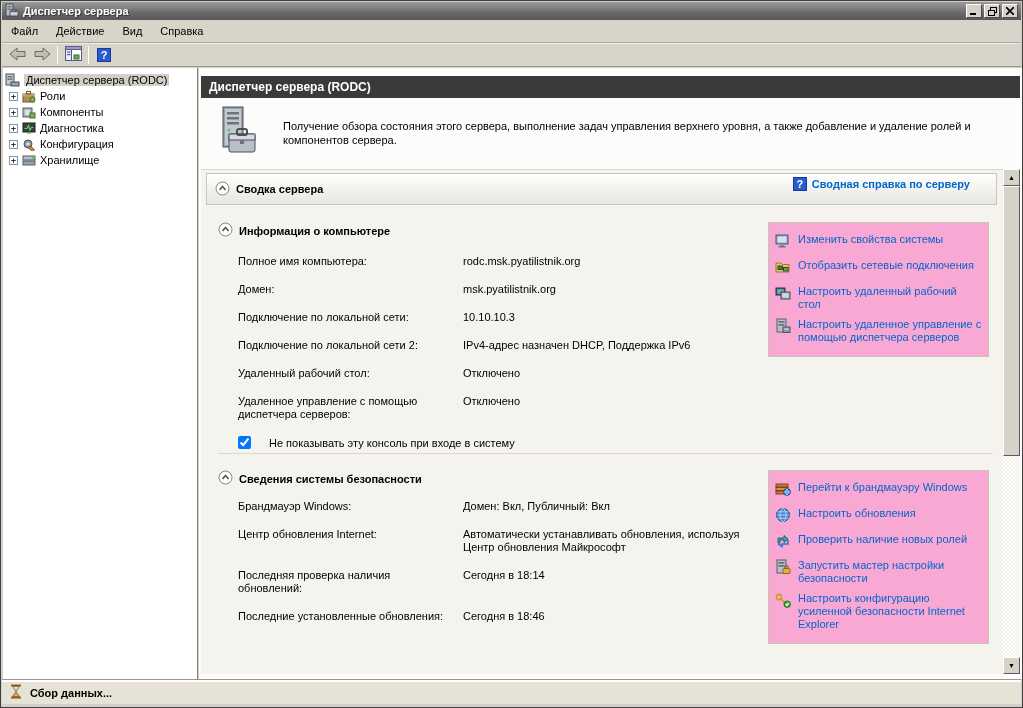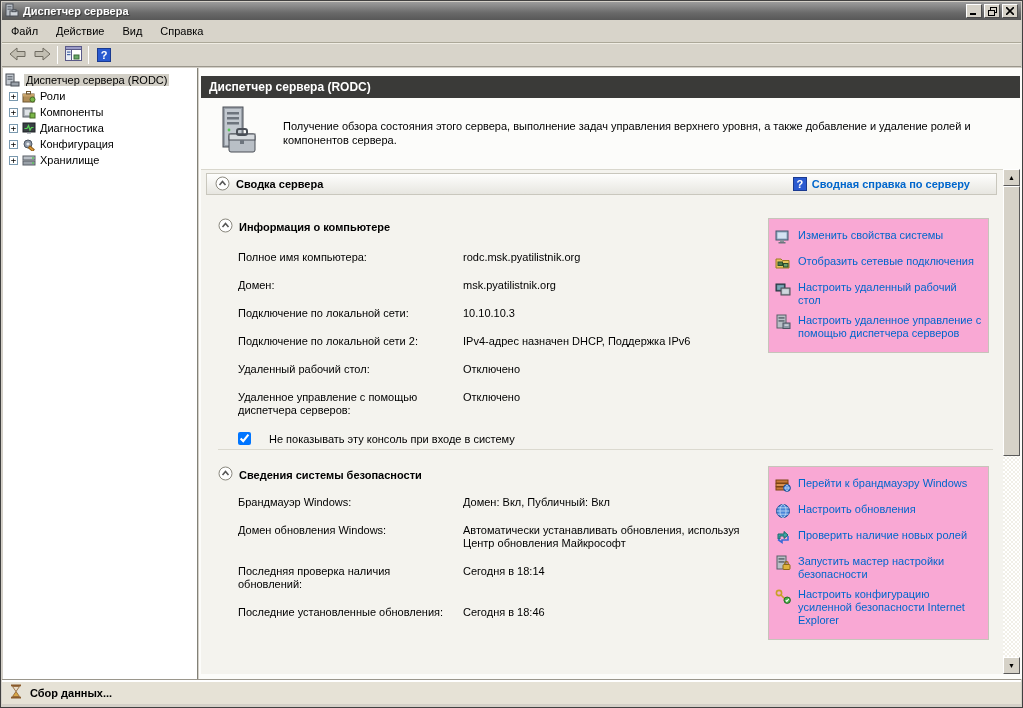--- a/index.html
+++ b/index.html
@@ -40,30 +40,30 @@
   .content { position:absolute; left:198px; top:67px; width:823px; height:611px; background:#fcfcfa; }
   .content-header { position:absolute; left:2px; right:2px; top:8px; height:22px; background:#3a3a38;
     color:#fff; font-weight:bold; font-size:12px; line-height:22px; padding-left:8px; }
   .description { position:absolute; left:2px; right:19px; top:30px; height:70px; background:#fcfcfa;
     display:flex; align-items:center; }
   .desc-icon { margin:0 22px 0 16px; flex:0 0 auto; }
   .desc-text { width:700px; line-height:14px; }
 
   .scroll-region { position:absolute; left:2px; top:101px; width:802px; height:505px; background:#f4f3ee;
     border-top:1px solid #d9d7cd; }
-  .summary-bar { margin:3px 6px 0 5px; height:22px; border:1px solid #c9c7bd;
+  .summary-bar { margin:3px 6px 0 5px; height:32px; border:1px solid #c9c7bd;
     background:linear-gradient(#fefefd,#e7e6e0); display:flex; align-items:center; padding:0 8px; position:relative; }
   .summary-bar b { margin-left:6px; }
   .help-link { position:absolute; right:26px; top:3px; display:flex; align-items:center; gap:5px;
     color:#0066cc; cursor:pointer; }
   .help-badge { width:14px; height:14px; background:#2a5ad0; border:1px solid #1a3a90; color:#fff;
     font-weight:bold; font-size:11px; line-height:13px; text-align:center; }
   a.tlink, .tlink { color:#0066cc; text-decoration:none; cursor:pointer;font-weight:bold; }
 
-  .subsection { position:relative; margin-top:23px; }
+  .subsection { position:relative; margin-top:17px; }
   .sub-header { margin-left:17px; display:flex; align-items:center; gap:6px; }
   .rows { margin:16px 0 0 37px; width:545px; }
   .info-row { display:grid; grid-template-columns:215px 1fr; column-gap:10px; margin-bottom:15px; line-height:13px; }
   .info-row .val { max-width:310px; }
   .chk-row { margin:0 0 0 37px; display:flex; align-items:center; gap:18px; }
   .links-panel { position:absolute; top:0; left:567px; width:221px; border:1px solid #c6c4ba;
     background:#f9a8d4; padding:5px 6px; }
   .task-link { display:flex; gap:7px; margin:5px 0 7px 0; line-height:13px; color:#0066cc; cursor:pointer; }
   .task-link .ti { flex:0 0 16px; }
   .divider { border-top:1px solid #dbd9cf; margin:4px 10px 0 17px; }
@@ -360,21 +360,21 @@
         </span>
         <b>Сведения системы безопасности</b>
       </div>
 
       <div class="rows" style="margin-top:13px;">
         <div class="info-row">
           <span>Брандмауэр Windows:</span>
           <span class="val">Домен: Вкл, Публичный: Вкл</span>
         </div>
         <div class="info-row">
-          <span>Домен обновления Windows:</span>
+          <span>Центр обновления Internet:</span>
           <span class="val">Автоматически устанавливать обновления, используя Центр обновления Майкрософт</span>
         </div>
         <div class="info-row">
           <span>Последняя проверка наличия обновлений:</span>
           <span class="val">Сегодня в 18:14</span>
         </div>
         <div class="info-row">
           <span>Последние установленные обновления:</span>
           <span class="val">Сегодня в 18:46</span>
         </div>

